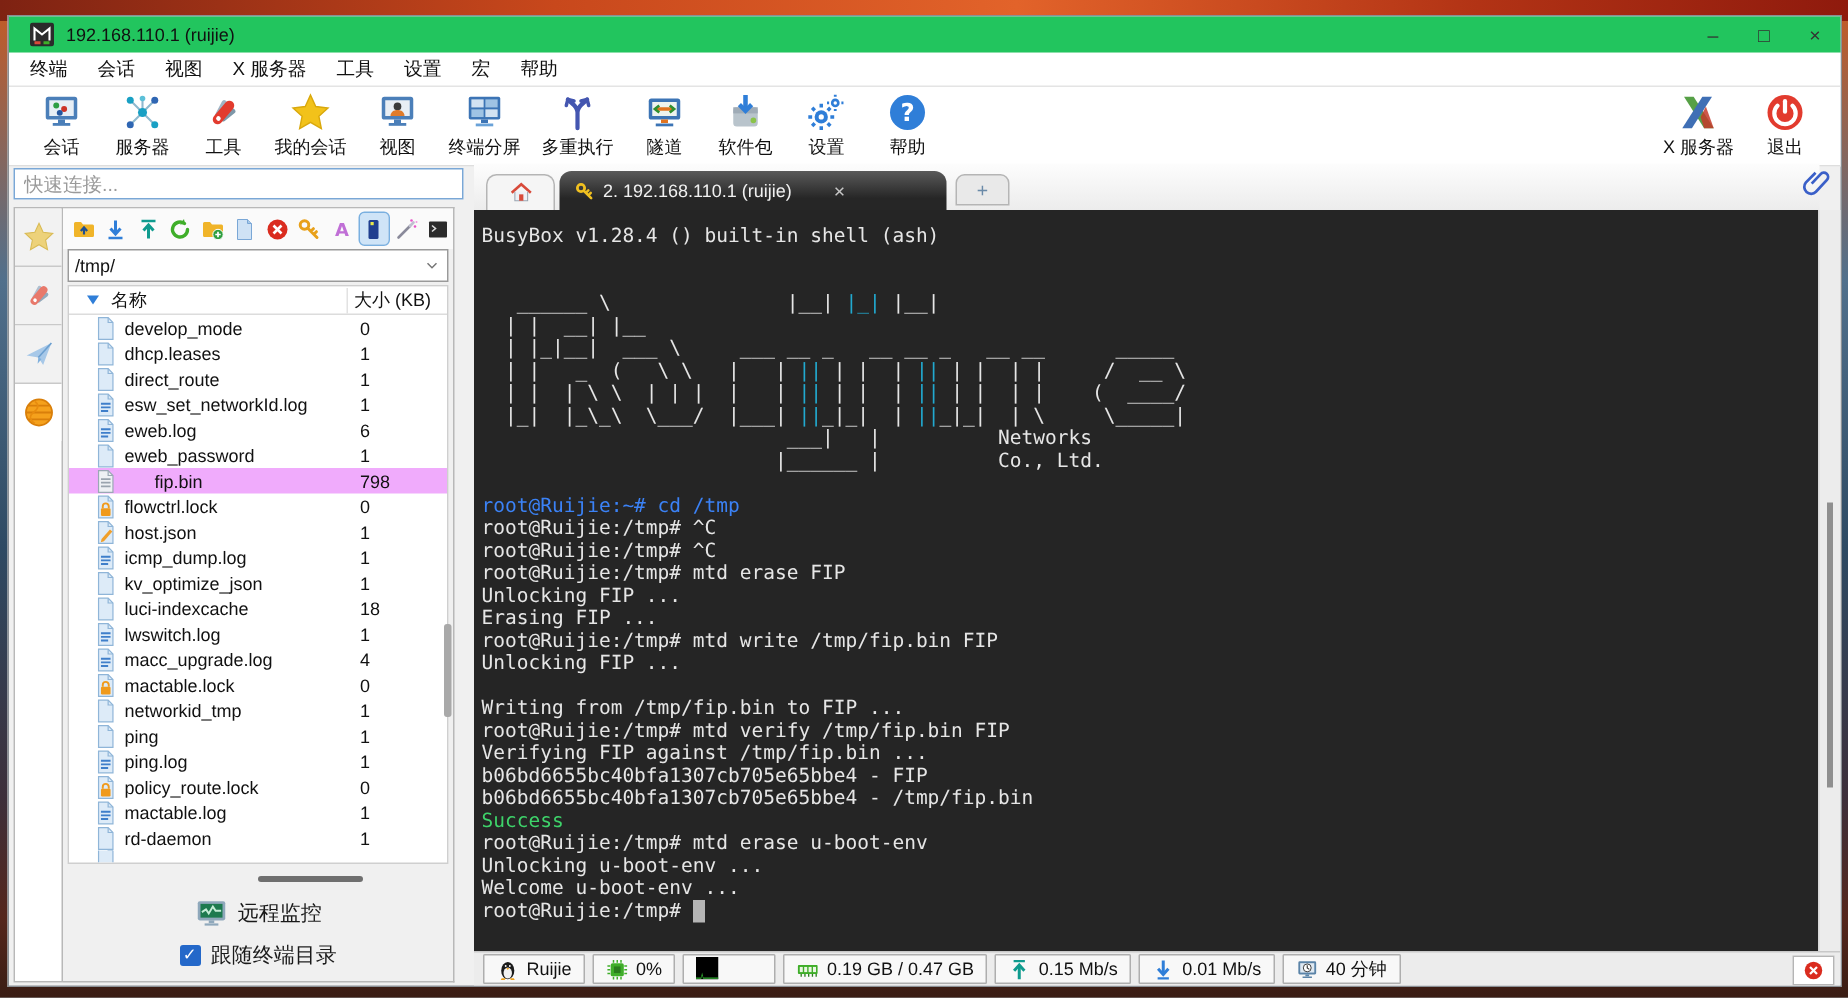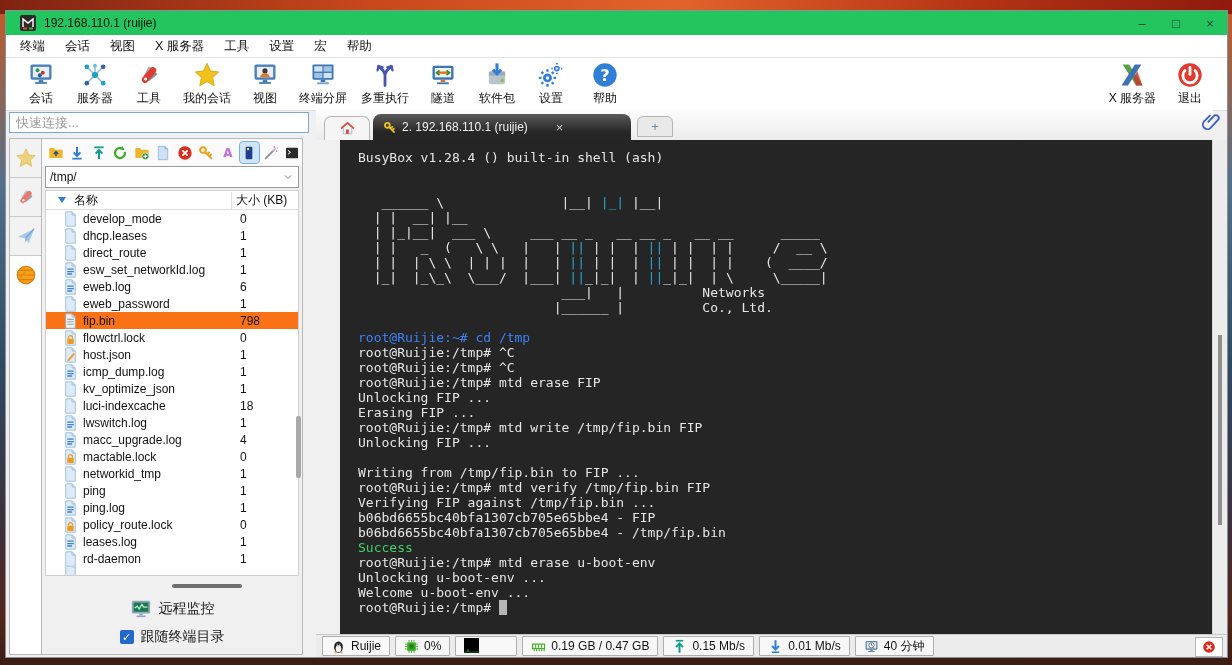--- a/index.html
+++ b/index.html
@@ -48,39 +48,39 @@
   .filetable{position:absolute;left:3px;right:3px;top:51px;bottom:78px;background:#fff;border:1px solid #cfcfcf;overflow:hidden;box-sizing:border-box;}
   .fheader{height:18px;display:flex;align-items:center;border-bottom:1px solid #dcdcdc;background:#fff;font-size:12px;color:#111;}
   .fheader .sort{width:0;height:0;border-left:4px solid transparent;border-right:4px solid transparent;border-top:6px solid #2f7ed8;margin:0 8px 0 12px;}
   .fheader .hname{flex:1;}
   .fheader .hsize{width:62px;border-left:1px solid #e2e2e2;padding-left:4px;}
   .frow{height:17px;display:flex;align-items:center;font-size:12px;color:#111;}
   .frow .ficon{width:13px;height:16px;margin:0 6px 0 18px;flex:none;}
   .frow .ficon svg{width:13px;height:16px;display:block;}
   .frow .fname{flex:1;white-space:nowrap;overflow:hidden;}
   .frow .fsize{width:58px;flex:none;}
-  .frow.selected{background:#f97316;}
+  .frow.selected{background:#f0abfc;gap:20px;}
   .frow.partial{height:8px;overflow:hidden;}
   .vscroll{position:absolute;right:-1px;top:51px;bottom:78px;width:9px;}
   .vthumb{position:absolute;left:2px;width:5px;height:62px;top:226px;background:#a9a9a9;border-radius:2px;}
   .hscroll{position:absolute;left:130px;bottom:66px;width:70px;height:4px;background:#6f6f6f;border-radius:2px;}
   .monitor-row{position:absolute;left:0;right:0;bottom:34px;display:flex;align-items:center;justify-content:center;gap:7px;font-size:14px;color:#1a1a1a;}
   .monitor-row svg{width:22px;height:22px;}
   .follow-row{position:absolute;left:0;right:0;bottom:8px;display:flex;align-items:center;justify-content:center;gap:7px;font-size:14px;color:#1a1a1a;}
   .checkbox{width:14px;height:14px;background:#2468c9;border-radius:2px;color:#fff;font-size:11px;line-height:14px;text-align:center;}
   
   .termcol{position:absolute;left:310px;right:14px;top:0;bottom:0;}
   .tabbar{height:31px;background:linear-gradient(#fdfdfd,#ececec);display:flex;align-items:flex-end;padding-left:8px;}
   .tab-home{width:44px;height:23px;background:#f5f5f5;border:1px solid #b5b5b5;border-bottom:none;border-radius:7px 7px 0 0;display:flex;align-items:center;justify-content:center;}
   .tab-home svg{width:17px;height:17px;}
   .tab-active{margin-left:3px;height:26px;min-width:238px;background:linear-gradient(#5a5a5a,#262626 70%);border-radius:8px 8px 0 0;display:flex;align-items:center;color:#f0f0f0;font-size:12px;padding:0 10px;gap:6px;}
   .tab-active svg{width:13px;height:13px;}
   .tab-close{margin-left:22px;color:#c8c8c8;font-size:13px;}
   .tab-plus{margin-left:6px;margin-bottom:3px;width:34px;height:19px;background:#e9e9e9;border:1px solid #b5b5b5;border-radius:6px 6px 0 0;display:flex;align-items:center;justify-content:center;color:#6a8aa8;font-size:13px;}
-  .terminal{position:absolute;left:0;right:0;top:31px;bottom:0;background:#252525;overflow:hidden;padding:10px 0 0 18px;box-sizing:border-box;margin-left:24px;}
+  .terminal{position:absolute;left:0;right:0;top:31px;bottom:0;background:#252525;overflow:hidden;padding:10px 0 0 5px;box-sizing:border-box;}
   .term-line{font-family:"DejaVu Sans Mono","Liberation Mono",monospace;font-size:13px;line-height:15px;white-space:pre;color:#e6e6e6;}
   .cursor{background:#b5b5b5;color:#b5b5b5;}
   .termscroll{position:absolute;right:0;top:129px;width:14px;bottom:22px;background:#ececec;border-left:1px solid #d8d8d8;}
   .termthumb{position:absolute;left:5px;width:4px;top:195px;height:190px;background:#8f8f8f;}
   .paperclip{position:absolute;right:5px;top:0px;width:22px;height:22px;}
   .paperclip svg{width:22px;height:22px;}
   
   .statusbar{position:absolute;left:310px;right:0;bottom:0;height:22px;background:#ececec;border-top:1px solid #c8c8c8;display:flex;align-items:center;gap:5px;padding-left:6px;}
   .seg{height:18px;background:#f8f8f8;border:1px solid #aeaeae;border-radius:1px;display:flex;align-items:center;gap:5px;padding:0 8px;font-size:12px;color:#111;white-space:nowrap;}
   .seg svg{width:15px;height:15px;}
@@ -655,21 +655,21 @@
                 <span class="fsize">0</span>
               </div>
               <div class="frow">
                 <span class="ficon">
                   <svg viewBox="0 0 16 20">
                     <path d="M2 1h8l4 4v14H2z" fill="#ddebf8" stroke="#8fb5d8"></path>
                     <path d="M10 1v4h4" fill="none" stroke="#8fb5d8"></path>
                     <path d="M4 9h8M4 12h8M4 15h6" stroke="#3f7fca" stroke-width="1.6"></path>
                   </svg>
                 </span>
-                <span class="fname">leases.log</span>
+                <span class="fname">mactable.log</span>
                 <span class="fsize">1</span>
               </div>
               <div class="frow">
                 <span class="ficon">
                   <svg viewBox="0 0 16 20">
                     <path d="M2 1h8l4 4v14H2z" fill="#ddebf8" stroke="#8fb5d8"></path>
                     <path d="M10 1v4h4" fill="none" stroke="#8fb5d8"></path>
                   </svg>
                 </span>
                 <span class="fname">rd-daemon</span>

